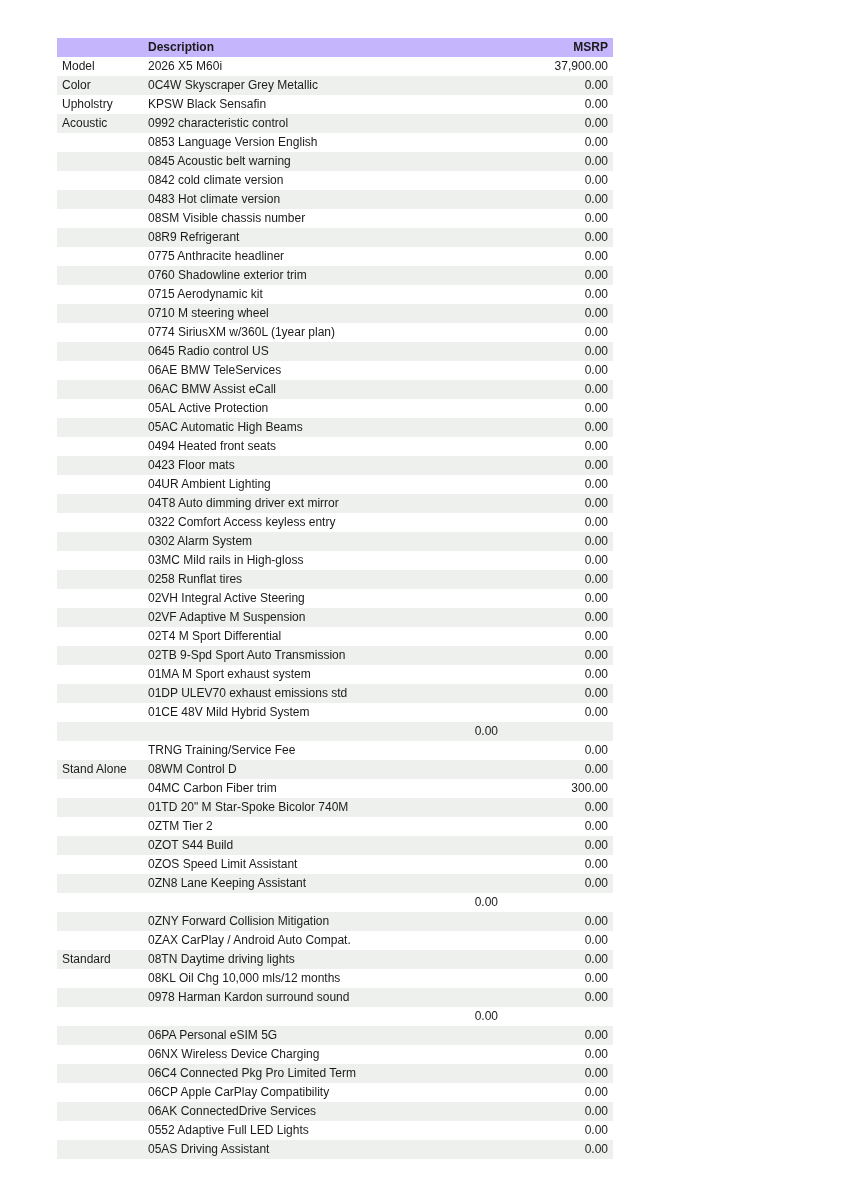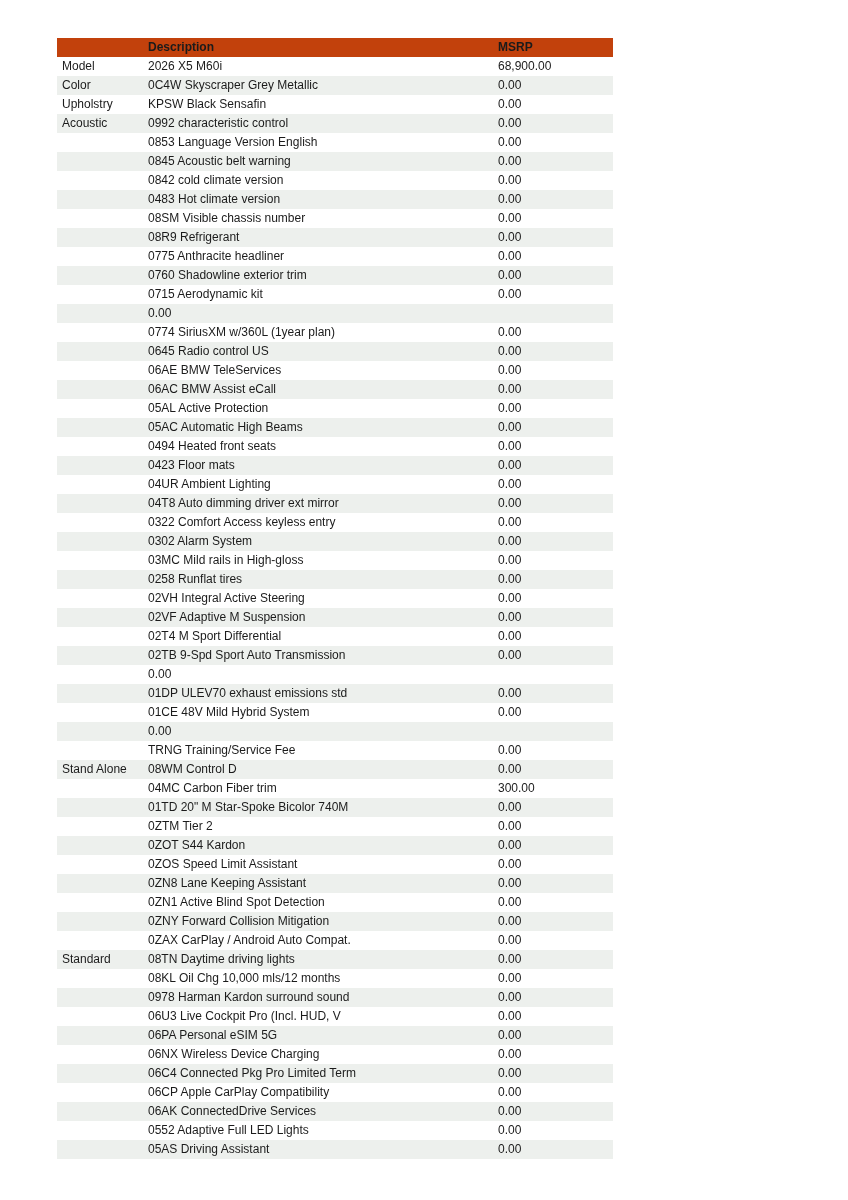--- a/index.html
+++ b/index.html
@@ -27,48 +27,48 @@
     display: grid;
     grid-template-columns: 86px 1fr 110px;
     align-items: center;
     height: 19px;
     line-height: 19px;
     padding: 0 5px;
     white-space: nowrap;
   }
   .header-row {
     font-weight: bold;
-    background: #c2410c;
+    background: #c4b5fd;
   }
   .row.striped {
     background: var(--stripe, #edf0ed);
   }
   .cell {
     overflow: hidden;
     text-overflow: clip;
   }
   .cell.msrp, .header-msrp {
-    text-align: left;
+    text-align: right;
   }
 </style>
 </head>
 <body>
 
 <div class="page">
   <div class="table">
     <div class="header-row">
       <div class="cell"></div>
       <div class="cell">Description</div>
       <div class="cell header-msrp">MSRP</div>
     </div>
     <div>
         <div class="row">
           <div class="cell category">Model</div>
           <div class="cell description">2026 X5 M60i</div>
-          <div class="cell msrp">68,900.00</div>
+          <div class="cell msrp">37,900.00</div>
         </div>
         <div class="row striped">
           <div class="cell category">Color</div>
           <div class="cell description">0C4W Skyscraper Grey Metallic</div>
           <div class="cell msrp">0.00</div>
         </div>
         <div class="row">
           <div class="cell category">Upholstry</div>
           <div class="cell description">KPSW Black Sensafin</div>
           <div class="cell msrp">0.00</div>
@@ -118,20 +118,21 @@
           <div class="cell description">0760 Shadowline exterior trim</div>
           <div class="cell msrp">0.00</div>
         </div>
         <div class="row">
           <div class="cell category"></div>
           <div class="cell description">0715 Aerodynamic kit</div>
           <div class="cell msrp">0.00</div>
         </div>
         <div class="row striped">
           <div class="cell category"></div>
+          <div class="cell description">0710 M steering wheel</div>
           <div class="cell msrp">0.00</div>
         </div>
         <div class="row">
           <div class="cell category"></div>
           <div class="cell description">0774 SiriusXM w/360L (1year plan)</div>
           <div class="cell msrp">0.00</div>
         </div>
         <div class="row striped">
           <div class="cell category"></div>
           <div class="cell description">0645 Radio control US</div>
@@ -212,20 +213,21 @@
           <div class="cell description">02T4 M Sport Differential</div>
           <div class="cell msrp">0.00</div>
         </div>
         <div class="row striped">
           <div class="cell category"></div>
           <div class="cell description">02TB 9-Spd Sport Auto Transmission</div>
           <div class="cell msrp">0.00</div>
         </div>
         <div class="row">
           <div class="cell category"></div>
+          <div class="cell description">01MA M Sport exhaust system</div>
           <div class="cell msrp">0.00</div>
         </div>
         <div class="row striped">
           <div class="cell category"></div>
           <div class="cell description">01DP ULEV70 exhaust emissions std</div>
           <div class="cell msrp">0.00</div>
         </div>
         <div class="row">
           <div class="cell category"></div>
           <div class="cell description">01CE 48V Mild Hybrid System</div>
@@ -255,36 +257,35 @@
           <div class="cell description">01TD 20" M Star-Spoke Bicolor 740M</div>
           <div class="cell msrp">0.00</div>
         </div>
         <div class="row">
           <div class="cell category"></div>
           <div class="cell description">0ZTM Tier 2</div>
           <div class="cell msrp">0.00</div>
         </div>
         <div class="row striped">
           <div class="cell category"></div>
-          <div class="cell description">0ZOT S44 Kardon</div>
+          <div class="cell description">0ZOT S44 Build</div>
           <div class="cell msrp">0.00</div>
         </div>
         <div class="row">
           <div class="cell category"></div>
           <div class="cell description">0ZOS Speed Limit Assistant</div>
           <div class="cell msrp">0.00</div>
         </div>
         <div class="row striped">
           <div class="cell category"></div>
           <div class="cell description">0ZN8 Lane Keeping Assistant</div>
           <div class="cell msrp">0.00</div>
         </div>
         <div class="row">
           <div class="cell category"></div>
-          <div class="cell description">0ZN1 Active Blind Spot Detection</div>
           <div class="cell msrp">0.00</div>
         </div>
         <div class="row striped">
           <div class="cell category"></div>
           <div class="cell description">0ZNY Forward Collision Mitigation</div>
           <div class="cell msrp">0.00</div>
         </div>
         <div class="row">
           <div class="cell category"></div>
           <div class="cell description">0ZAX CarPlay / Android Auto Compat.</div>
@@ -300,21 +301,20 @@
           <div class="cell description">08KL Oil Chg 10,000 mls/12 months</div>
           <div class="cell msrp">0.00</div>
         </div>
         <div class="row striped">
           <div class="cell category"></div>
           <div class="cell description">0978 Harman Kardon surround sound</div>
           <div class="cell msrp">0.00</div>
         </div>
         <div class="row">
           <div class="cell category"></div>
-          <div class="cell description">06U3 Live Cockpit Pro (Incl. HUD, V</div>
           <div class="cell msrp">0.00</div>
         </div>
         <div class="row striped">
           <div class="cell category"></div>
           <div class="cell description">06PA Personal eSIM 5G</div>
           <div class="cell msrp">0.00</div>
         </div>
         <div class="row">
           <div class="cell category"></div>
           <div class="cell description">06NX Wireless Device Charging</div>

